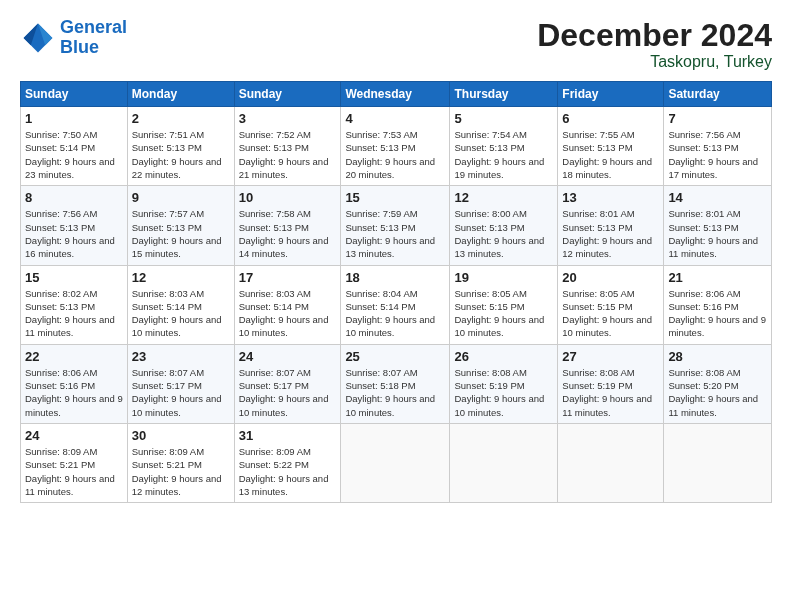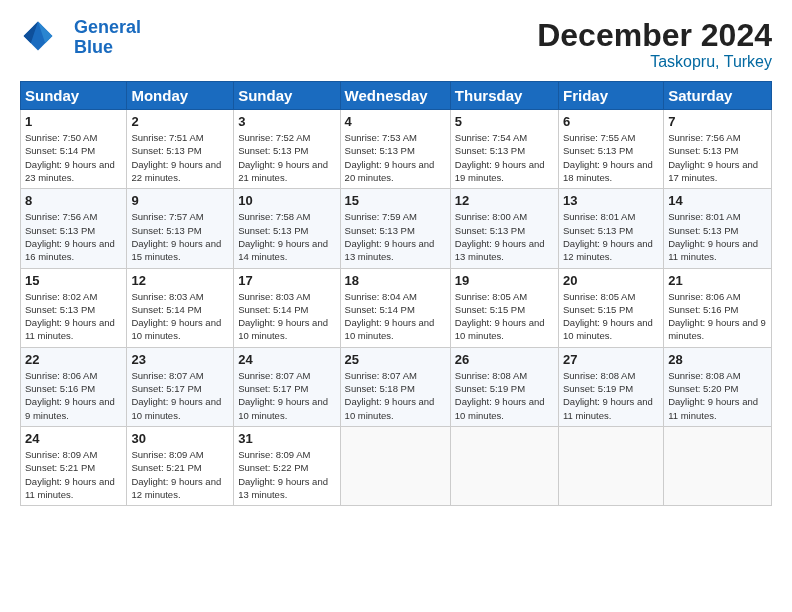--- a/index.html
+++ b/index.html
@@ -15,21 +15,22 @@
       padding: 18px 20px 10px 20px;
     }
     .header {
       display: flex;
       justify-content: space-between;
       align-items: flex-start;
       margin-bottom: 10px;
     }
     .logo {
       display: flex;
-      gap: 18px;
+      align-items: center;
+      gap: 4px;
     }
     .logo-text {
       font-size: 18px;
       font-weight: bold;
       color: #333;
       line-height: 1.1;
     }
     .logo-text span {
       color: #1a6bbf;
     }
@@ -41,33 +42,33 @@
       text-align: right;
     }
     .month-title {
       font-size: 32px;
       font-weight: bold;
       color: #222;
       line-height: 1.1;
     }
     .subtitle {
       font-size: 16px;
-      color: #0369a1;
+      color: #14532d;
     }
     .calendar {
       width: 100%;
       border-collapse: collapse;
       font-size: 10px;
     }
     .calendar thead th {
       background: #1a6bbf;
       color: #fff;
       padding: 5px 4px;
       text-align: left;
-      font-size: 15px;
+      font-size: 12px;
       font-weight: bold;
       border: 1px solid #1558a0;
     }
     .calendar tbody td {
       border: 1px solid #ccc;
       vertical-align: top;
       padding: 4px 4px;
       width: 113px;
       min-height: 70px;
       background: #fff;

